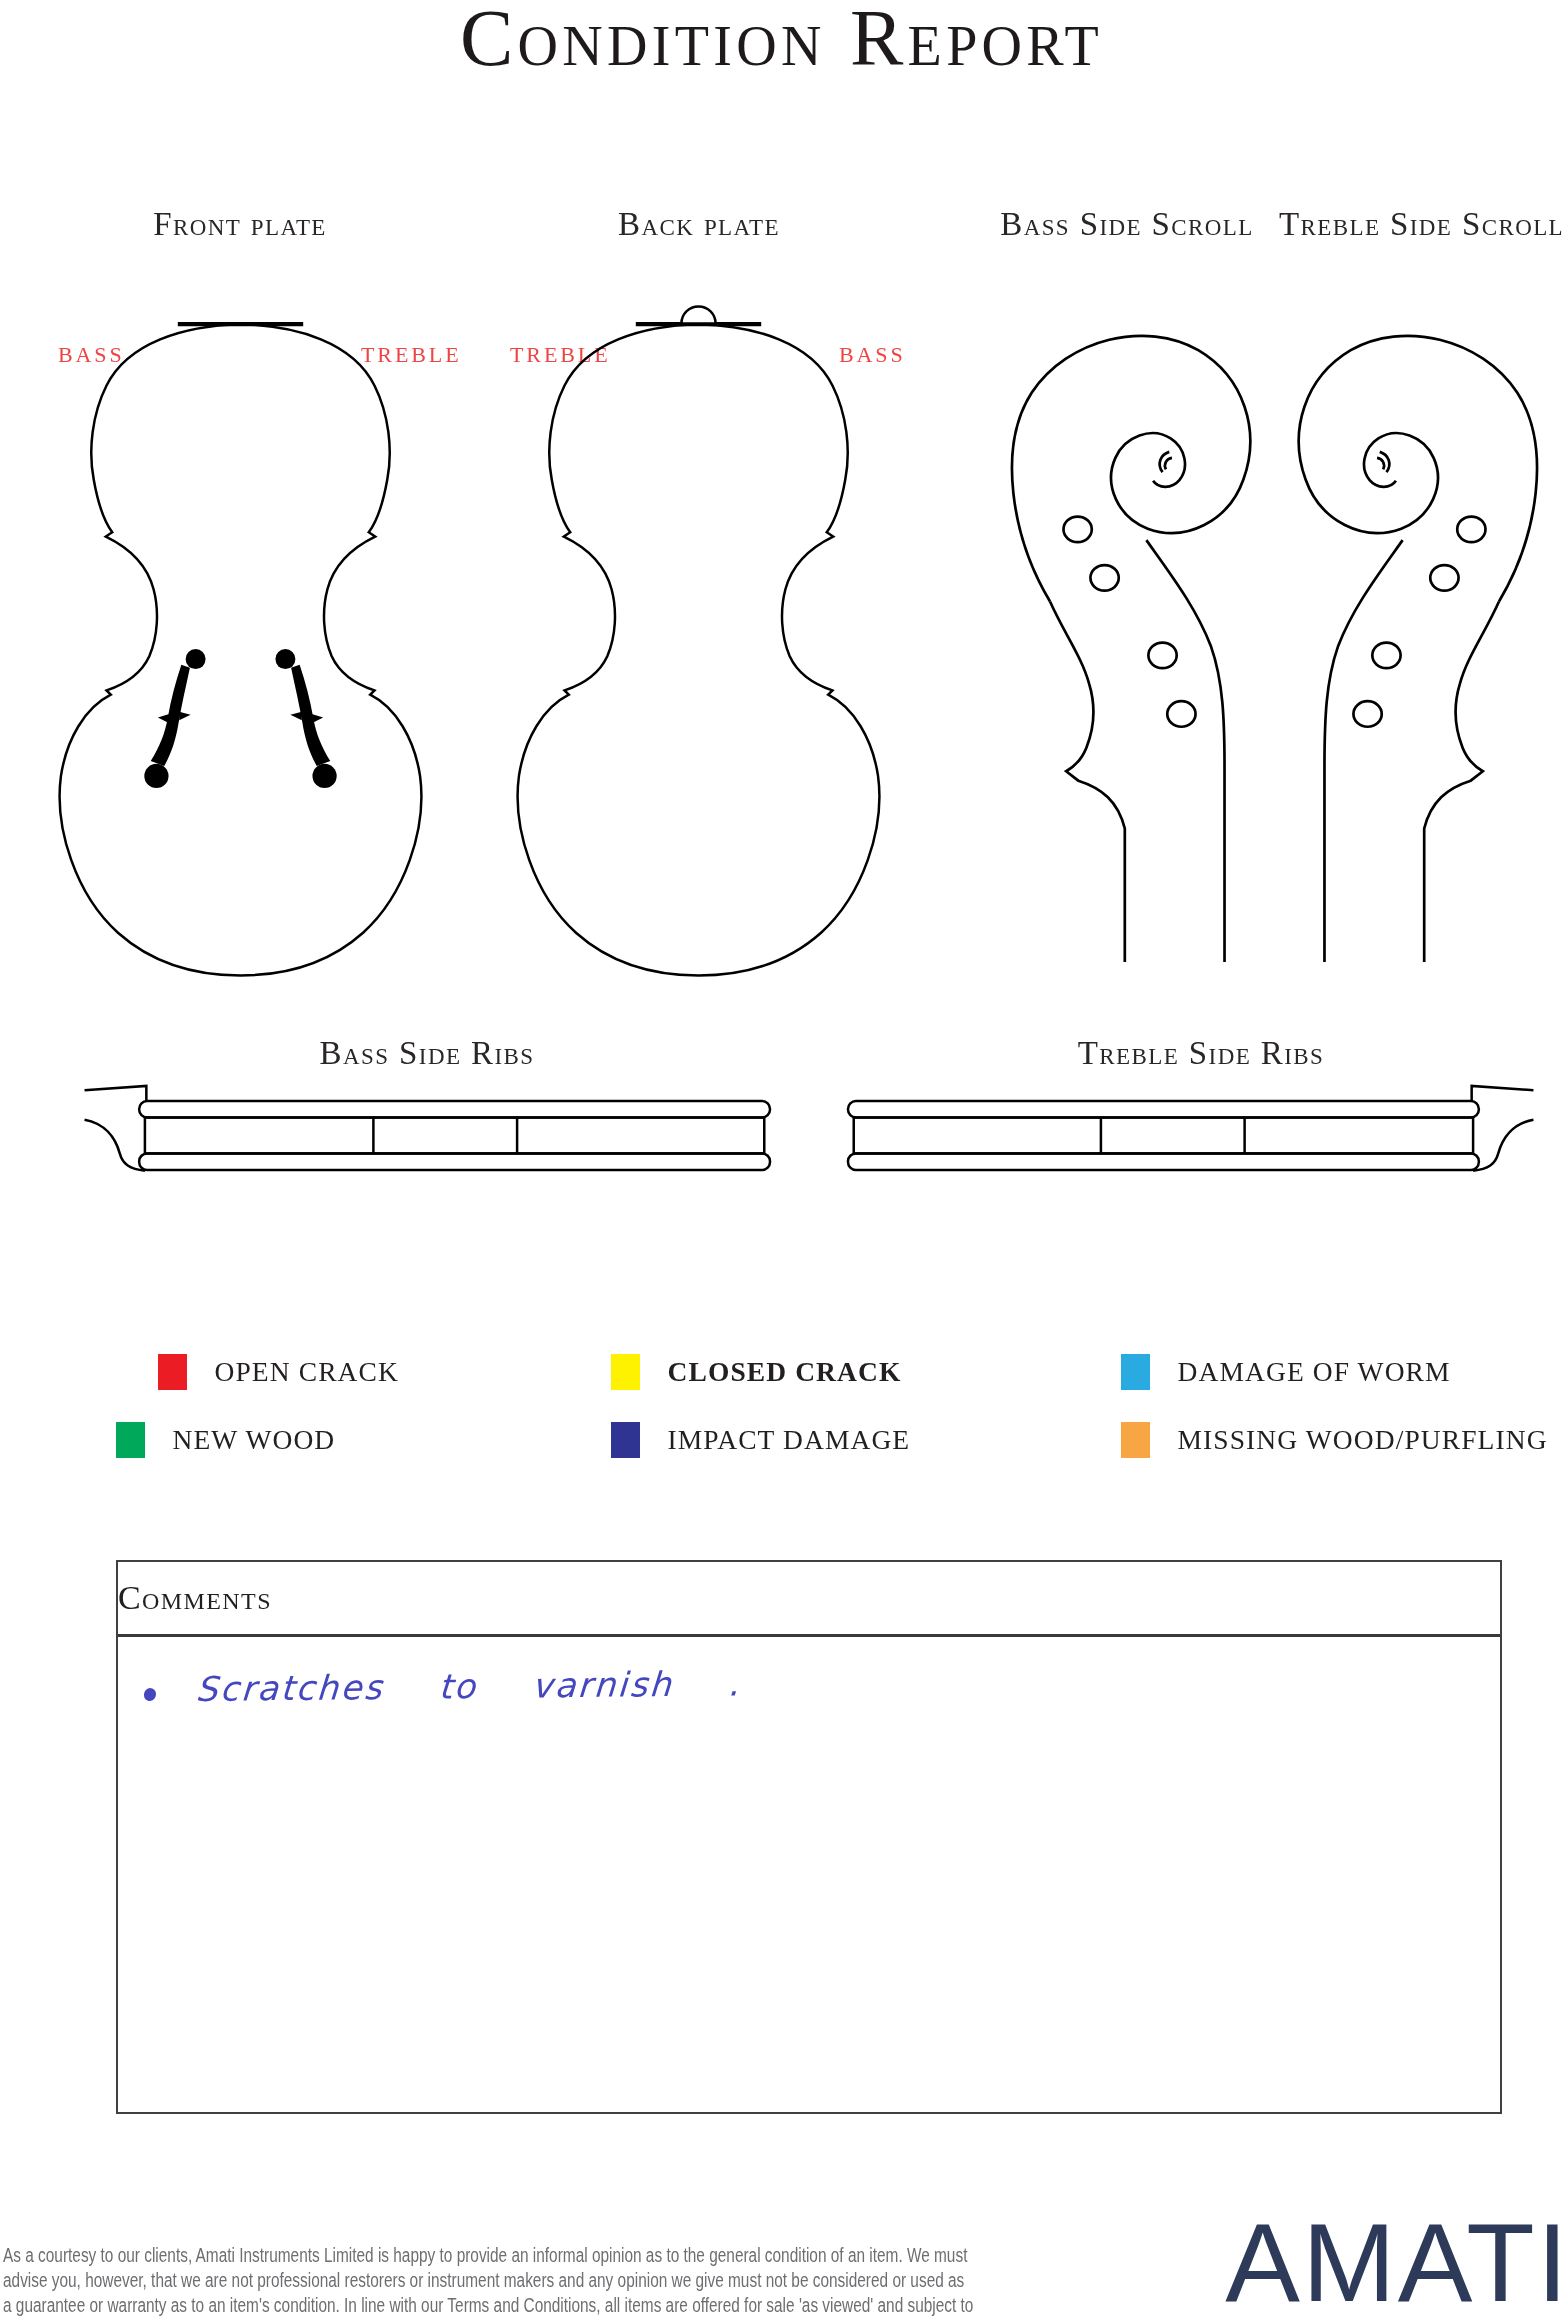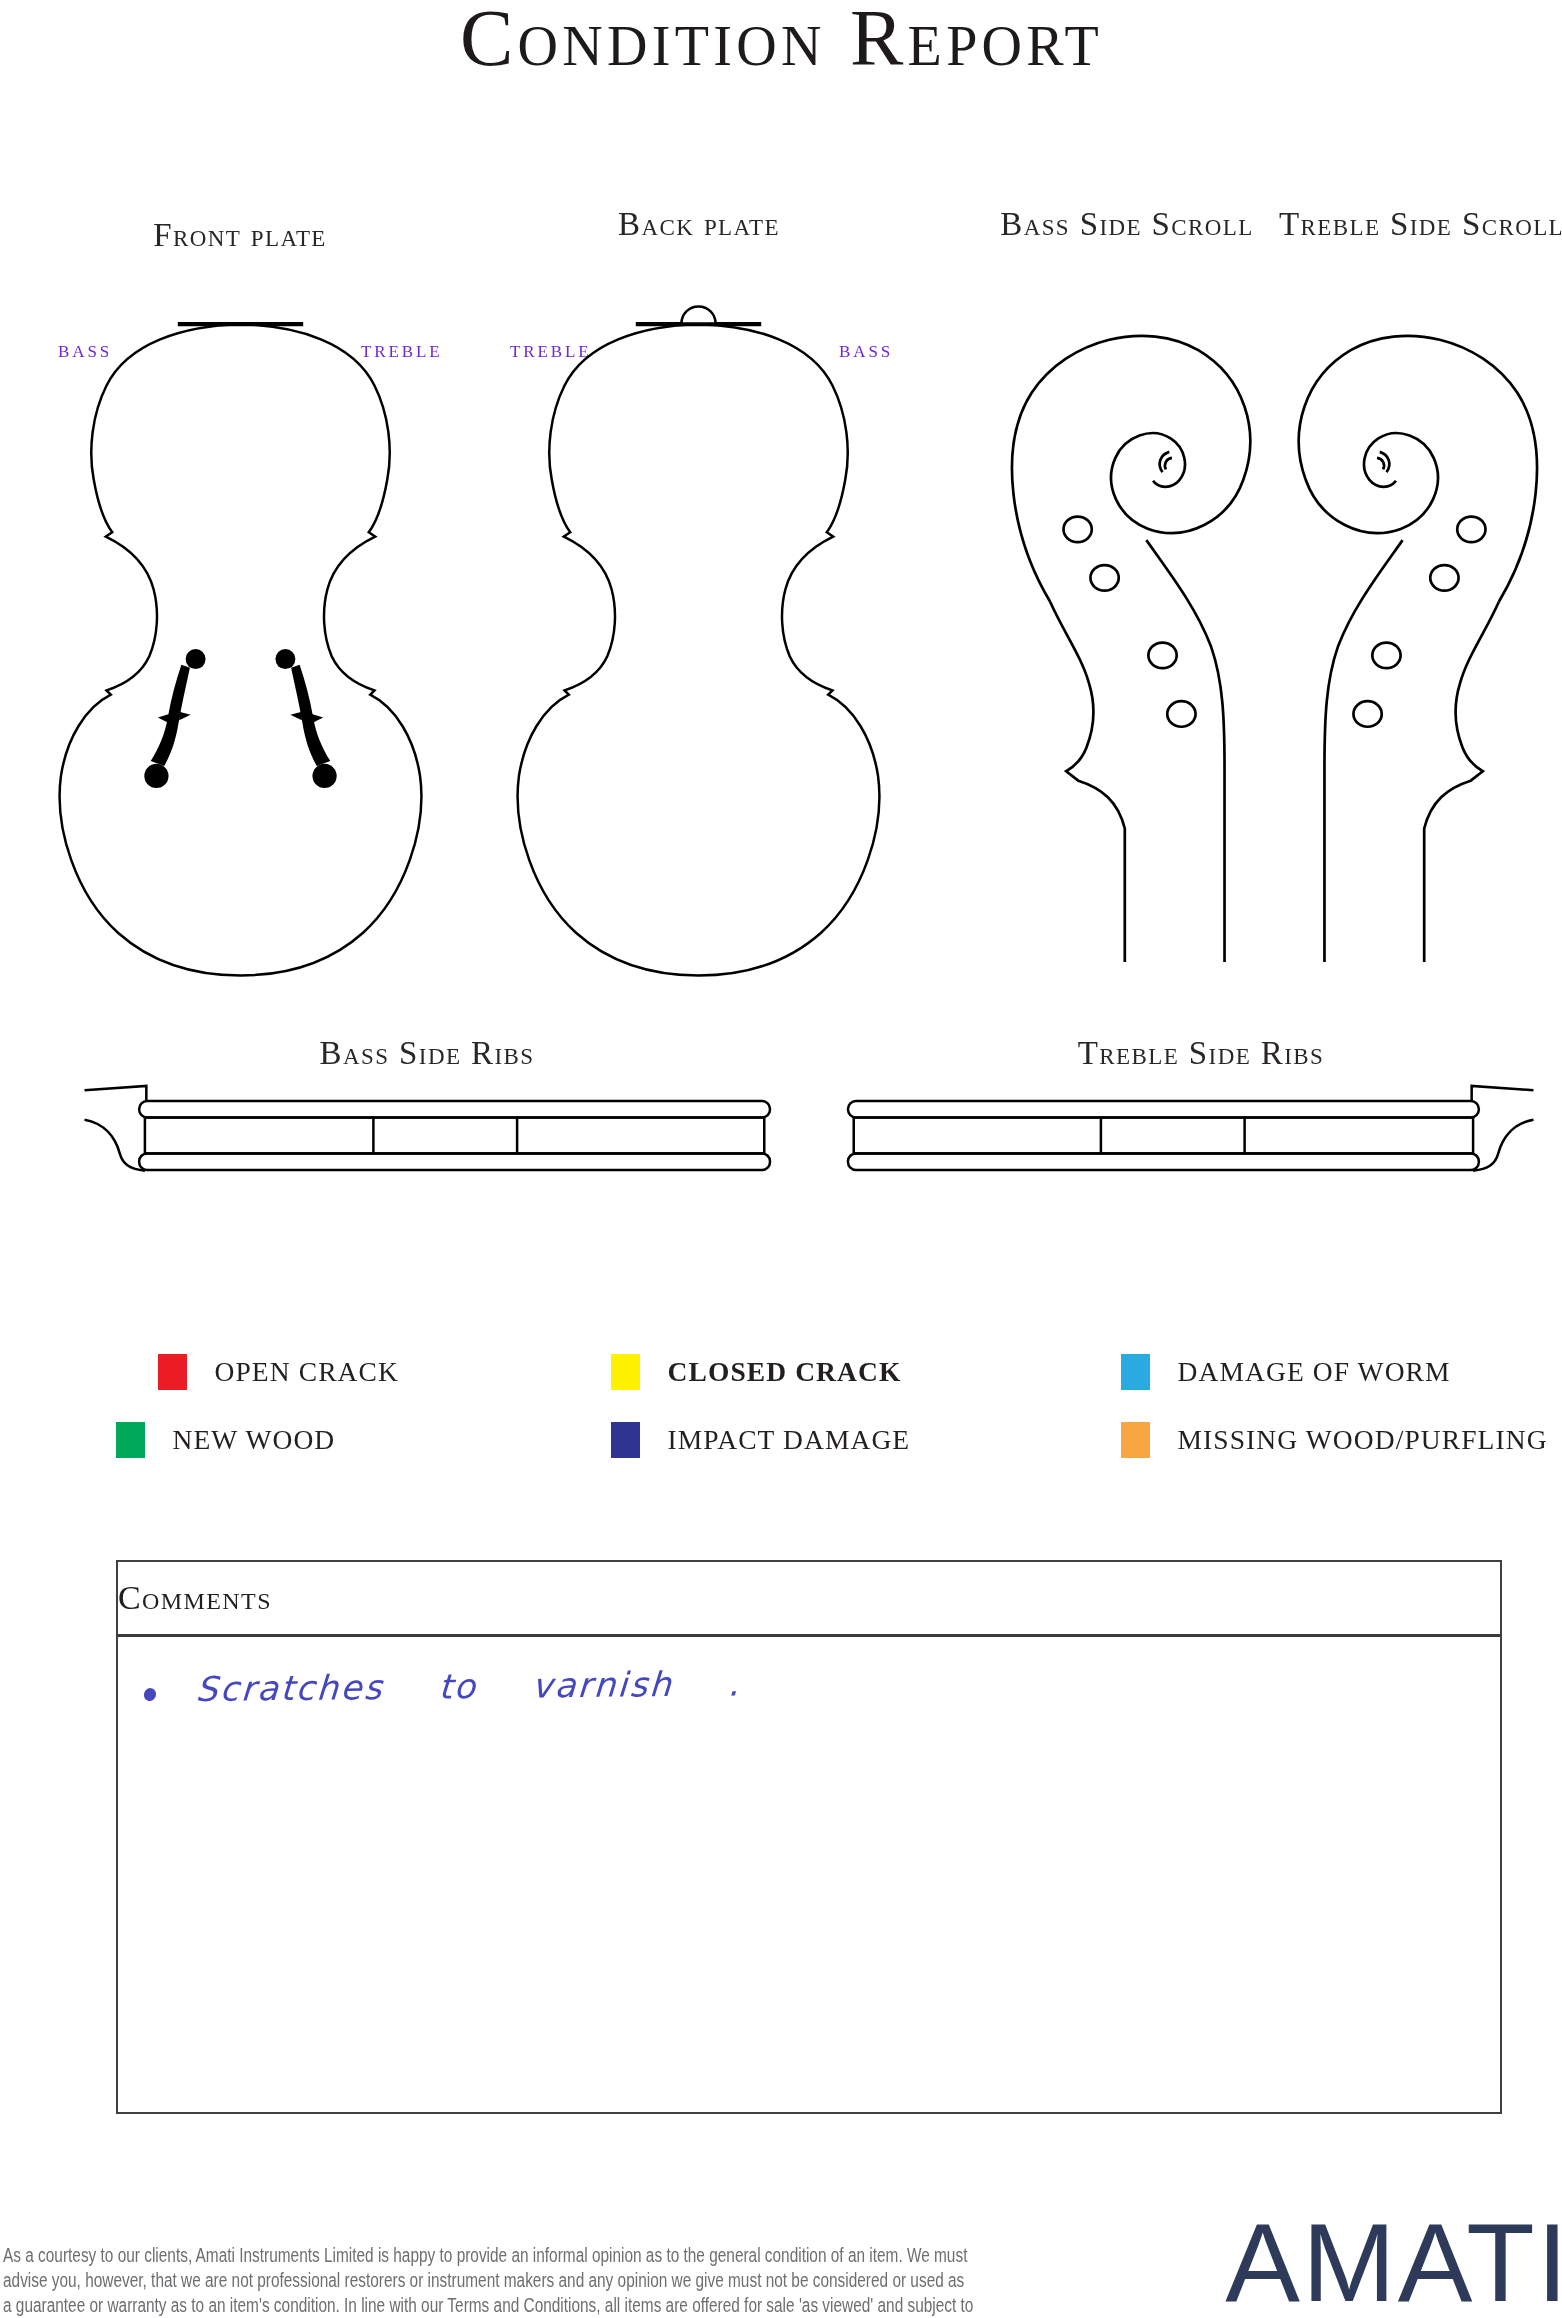--- a/index.html
+++ b/index.html
@@ -19,31 +19,31 @@
     color:#1e1a1b;
   }
   .sec-h{
     position:absolute;
     font-size:33px;letter-spacing:1.4px;
     font-variant:small-caps;
     text-align:center;
     color:#2a2627;
     white-space:nowrap;
   }
-  .h-front{left:59px;top:206px;width:362px;margin-top:11px;}
+  .h-front{left:59px;top:206px;width:362px;}
   .h-back{left:518px;top:206px;width:362px;}
   .h-bscroll{left:946px;top:206px;width:362px;}
   .h-tscroll{left:1262px;top:206px;width:319px;}
   .h-bribs{left:246px;top:1035px;width:362px;}
   .h-tribs{left:1020px;top:1035px;width:362px;}
 
   .side-label{
     position:absolute;
-    font-size:17px;letter-spacing:2.9px;
-    color:#6d28d9;
+    font-size:22px;letter-spacing:2.9px;
+    color:#ef4444;
     white-space:nowrap;
   }
   .lbl-front-bass{left:58px;top:342px;}
   .lbl-front-treble{left:361px;top:342px;}
   .lbl-back-treble{left:510px;top:342px;}
   .lbl-back-bass{left:839px;top:342px;}
 
   .drawing{position:absolute;}
   .svg-front{left:45px;top:290px;}
   .svg-back{left:503px;top:290px;}

